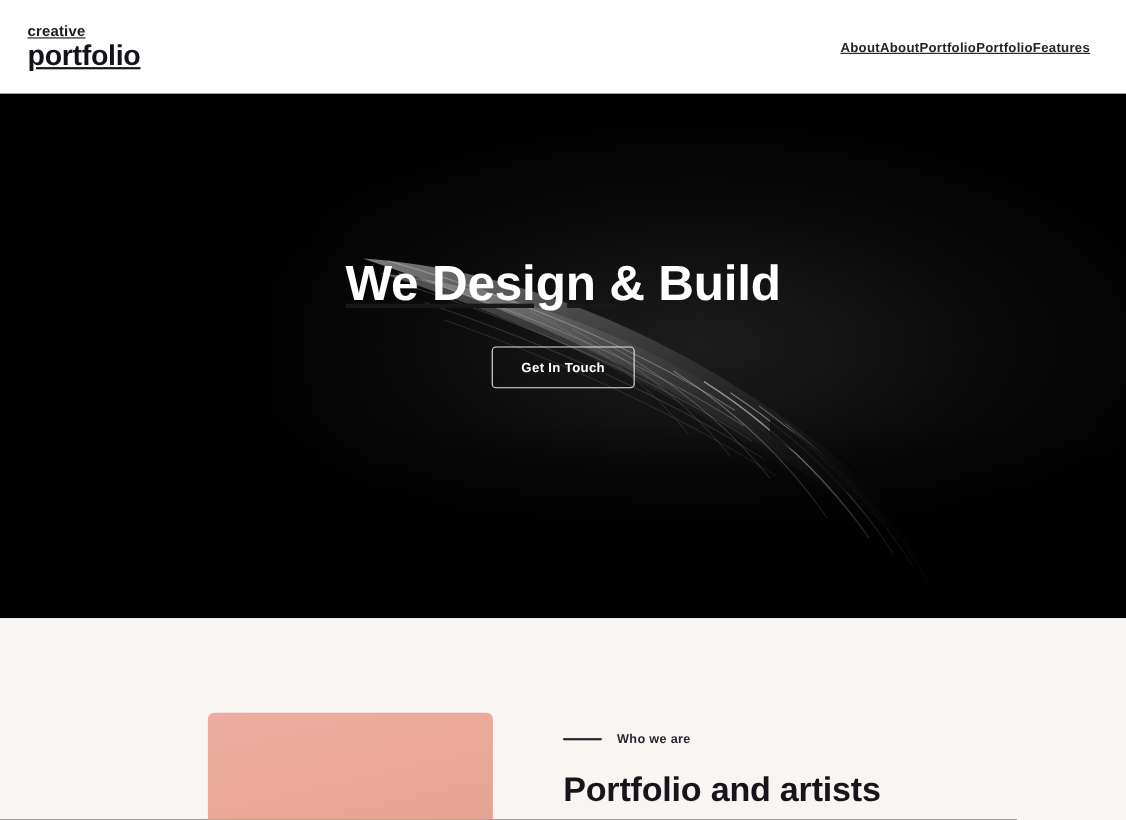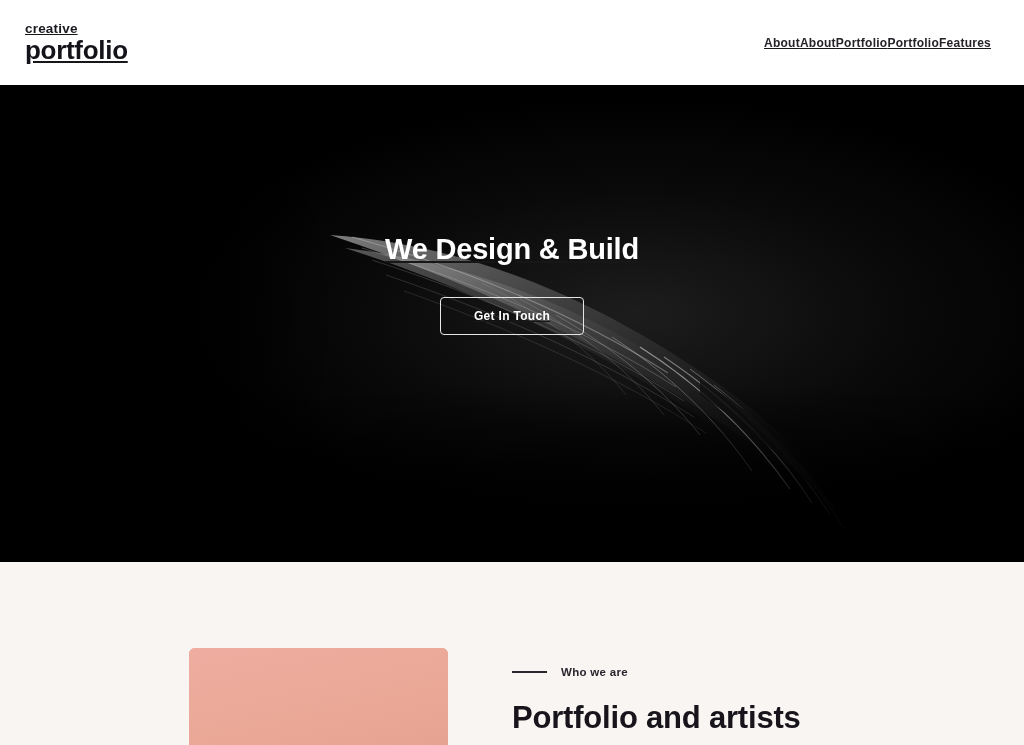--- a/index.html
+++ b/index.html
@@ -103,36 +103,36 @@
     z-index: 5;
     height: 100%;
     display: flex;
     flex-direction: column;
     align-items: center;
     justify-content: flex-start;
     padding-top: 148px;
   }
 
   .hero-title {
-    font-size: 29px;
+    font-size: 45px;
     font-weight: 700;
     line-height: 1.12;
     color: #ffffff;
     text-align: left;
     letter-spacing: -0.2px;
     max-width: 740px;
   }
   .hero-title .line { display: block; }
 
   .hero-cta {
     margin-top: 32px;
     display: inline-flex;
     align-items: center;
     justify-content: center;
-    width: 144px;
+    width: 130px;
     height: 38px;
     border: 1px solid #e8e6e4;
     border-radius: 4px;
     background: transparent;
     color: #ffffff;
     font-family: "Liberation Sans", sans-serif;
     font-size: 12px;
     font-weight: 700;
     letter-spacing: 0.3px;
     cursor: pointer;

